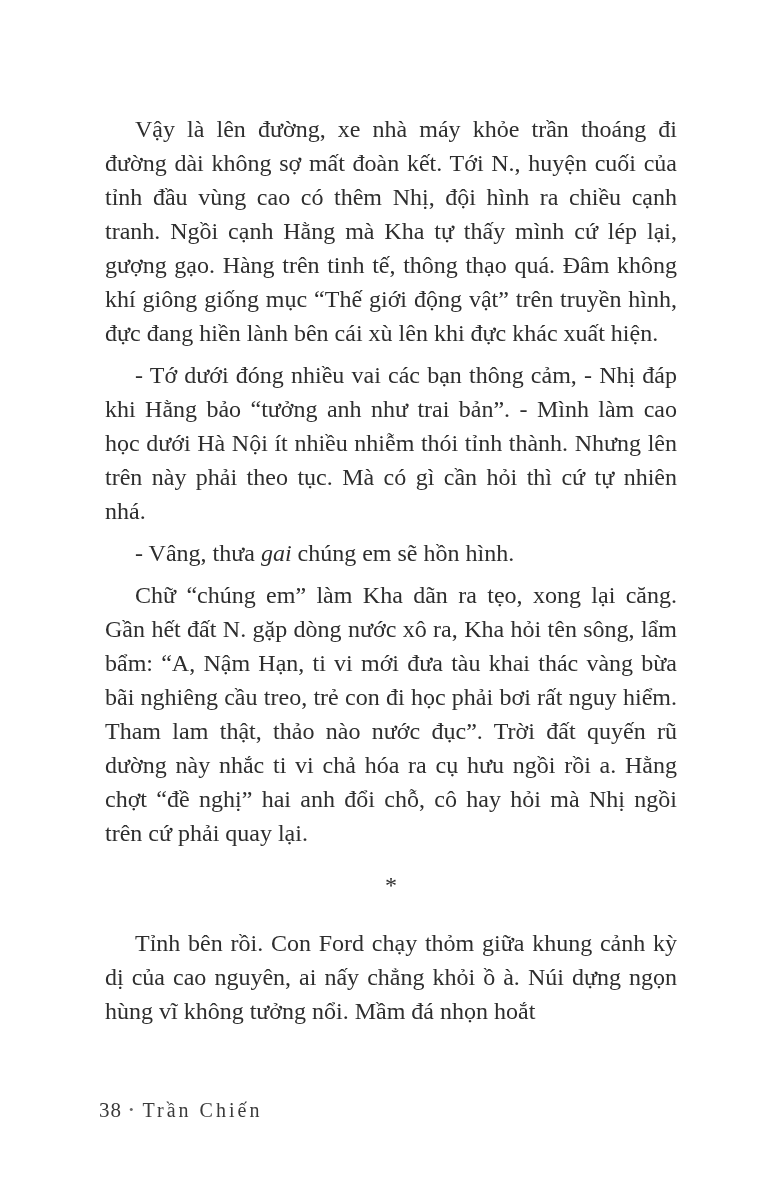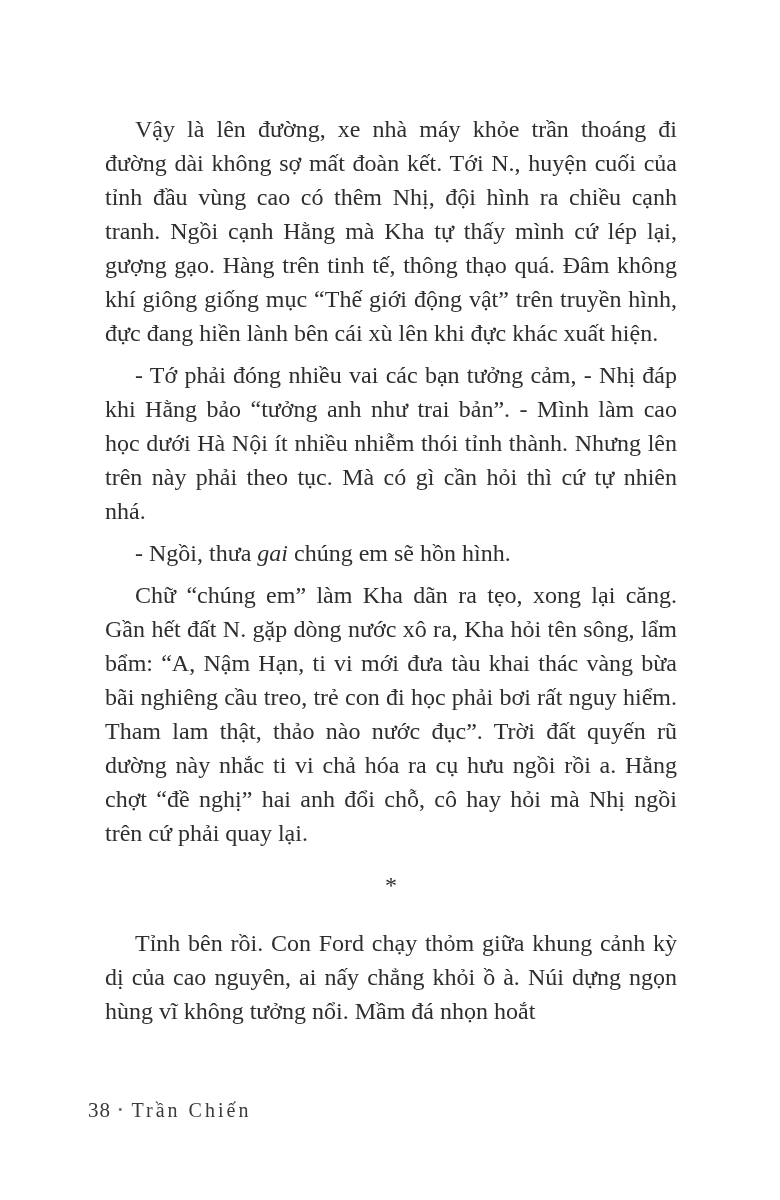--- a/index.html
+++ b/index.html
@@ -42,21 +42,21 @@
   }
   .separator {
     margin: 18px 0 24px 0;
     text-align: center;
     text-indent: 0;
     font-size: 24px;
     line-height: 34px;
   }
   .footer {
     position: absolute;
-    left: 88px;
+    left: 99px;
     top: 1098px;
     font-size: 20px;
     color: #3a3a3a;
     white-space: nowrap;
   }
   .footer .page-number {
     font-size: 21px;
     letter-spacing: 1px;
   }
   .footer .bullet {
@@ -71,23 +71,23 @@
 </style>
 </head>
 <body>
 
 <div class="page">
 
   <div class="text-block">
 
     <p class="para">Vậy là lên đường, xe nhà máy khỏe trần thoáng đi đường dài không sợ mất đoàn kết. Tới N., huyện cuối của tỉnh đầu vùng cao có thêm Nhị, đội hình ra chiều cạnh tranh. Ngồi cạnh Hằng mà Kha tự thấy mình cứ lép lại, gượng gạo. Hàng trên tinh tế, thông thạo quá. Đâm không khí giông giống mục “Thế giới động vật” trên truyền hình, đực đang hiền lành bên cái xù lên khi đực khác xuất hiện.</p>
 
-    <p class="para">- Tớ phải đóng nhiều vai các bạn tưởng cảm, - Nhị đáp khi Hằng bảo “tưởng anh như trai bản”. - Mình làm cao học dưới Hà Nội ít nhiều nhiễm thói tỉnh thành. Nhưng lên trên này phải theo tục. Mà có gì cần hỏi thì cứ tự nhiên nhá.</p>
+    <p class="para">- Tớ dưới đóng nhiều vai các bạn thông cảm, - Nhị đáp khi Hằng bảo “tưởng anh như trai bản”. - Mình làm cao học dưới Hà Nội ít nhiều nhiễm thói tỉnh thành. Nhưng lên trên này phải theo tục. Mà có gì cần hỏi thì cứ tự nhiên nhá.</p>
 
-    <p class="para"><span>- Ngồi, thưa </span><em>gai</em><span> chúng em sẽ hồn hình.</span></p>
+    <p class="para"><span>- Vâng, thưa </span><em>gai</em><span> chúng em sẽ hồn hình.</span></p>
 
     <p class="para">Chữ “chúng em” làm Kha dãn ra tẹo, xong lại căng. Gần hết đất N. gặp dòng nước xô ra, Kha hỏi tên sông, lẩm bẩm: “A, Nậm Hạn, ti vi mới đưa tàu khai thác vàng bừa bãi nghiêng cầu treo, trẻ con đi học phải bơi rất nguy hiểm. Tham lam thật, thảo nào nước đục”. Trời đất quyến rũ dường này nhắc ti vi chả hóa ra cụ hưu ngồi rồi a. Hằng chợt “đề nghị” hai anh đổi chỗ, cô hay hỏi mà Nhị ngồi trên cứ phải quay lại.</p>
 
     <div class="separator">*</div>
 
     <p class="para">Tỉnh bên rồi. Con Ford chạy thỏm giữa khung cảnh kỳ dị của cao nguyên, ai nấy chẳng khỏi ồ à. Núi dựng ngọn hùng vĩ không tưởng nổi. Mầm đá nhọn hoắt</p>
 
   </div>
 
   <div class="footer">

